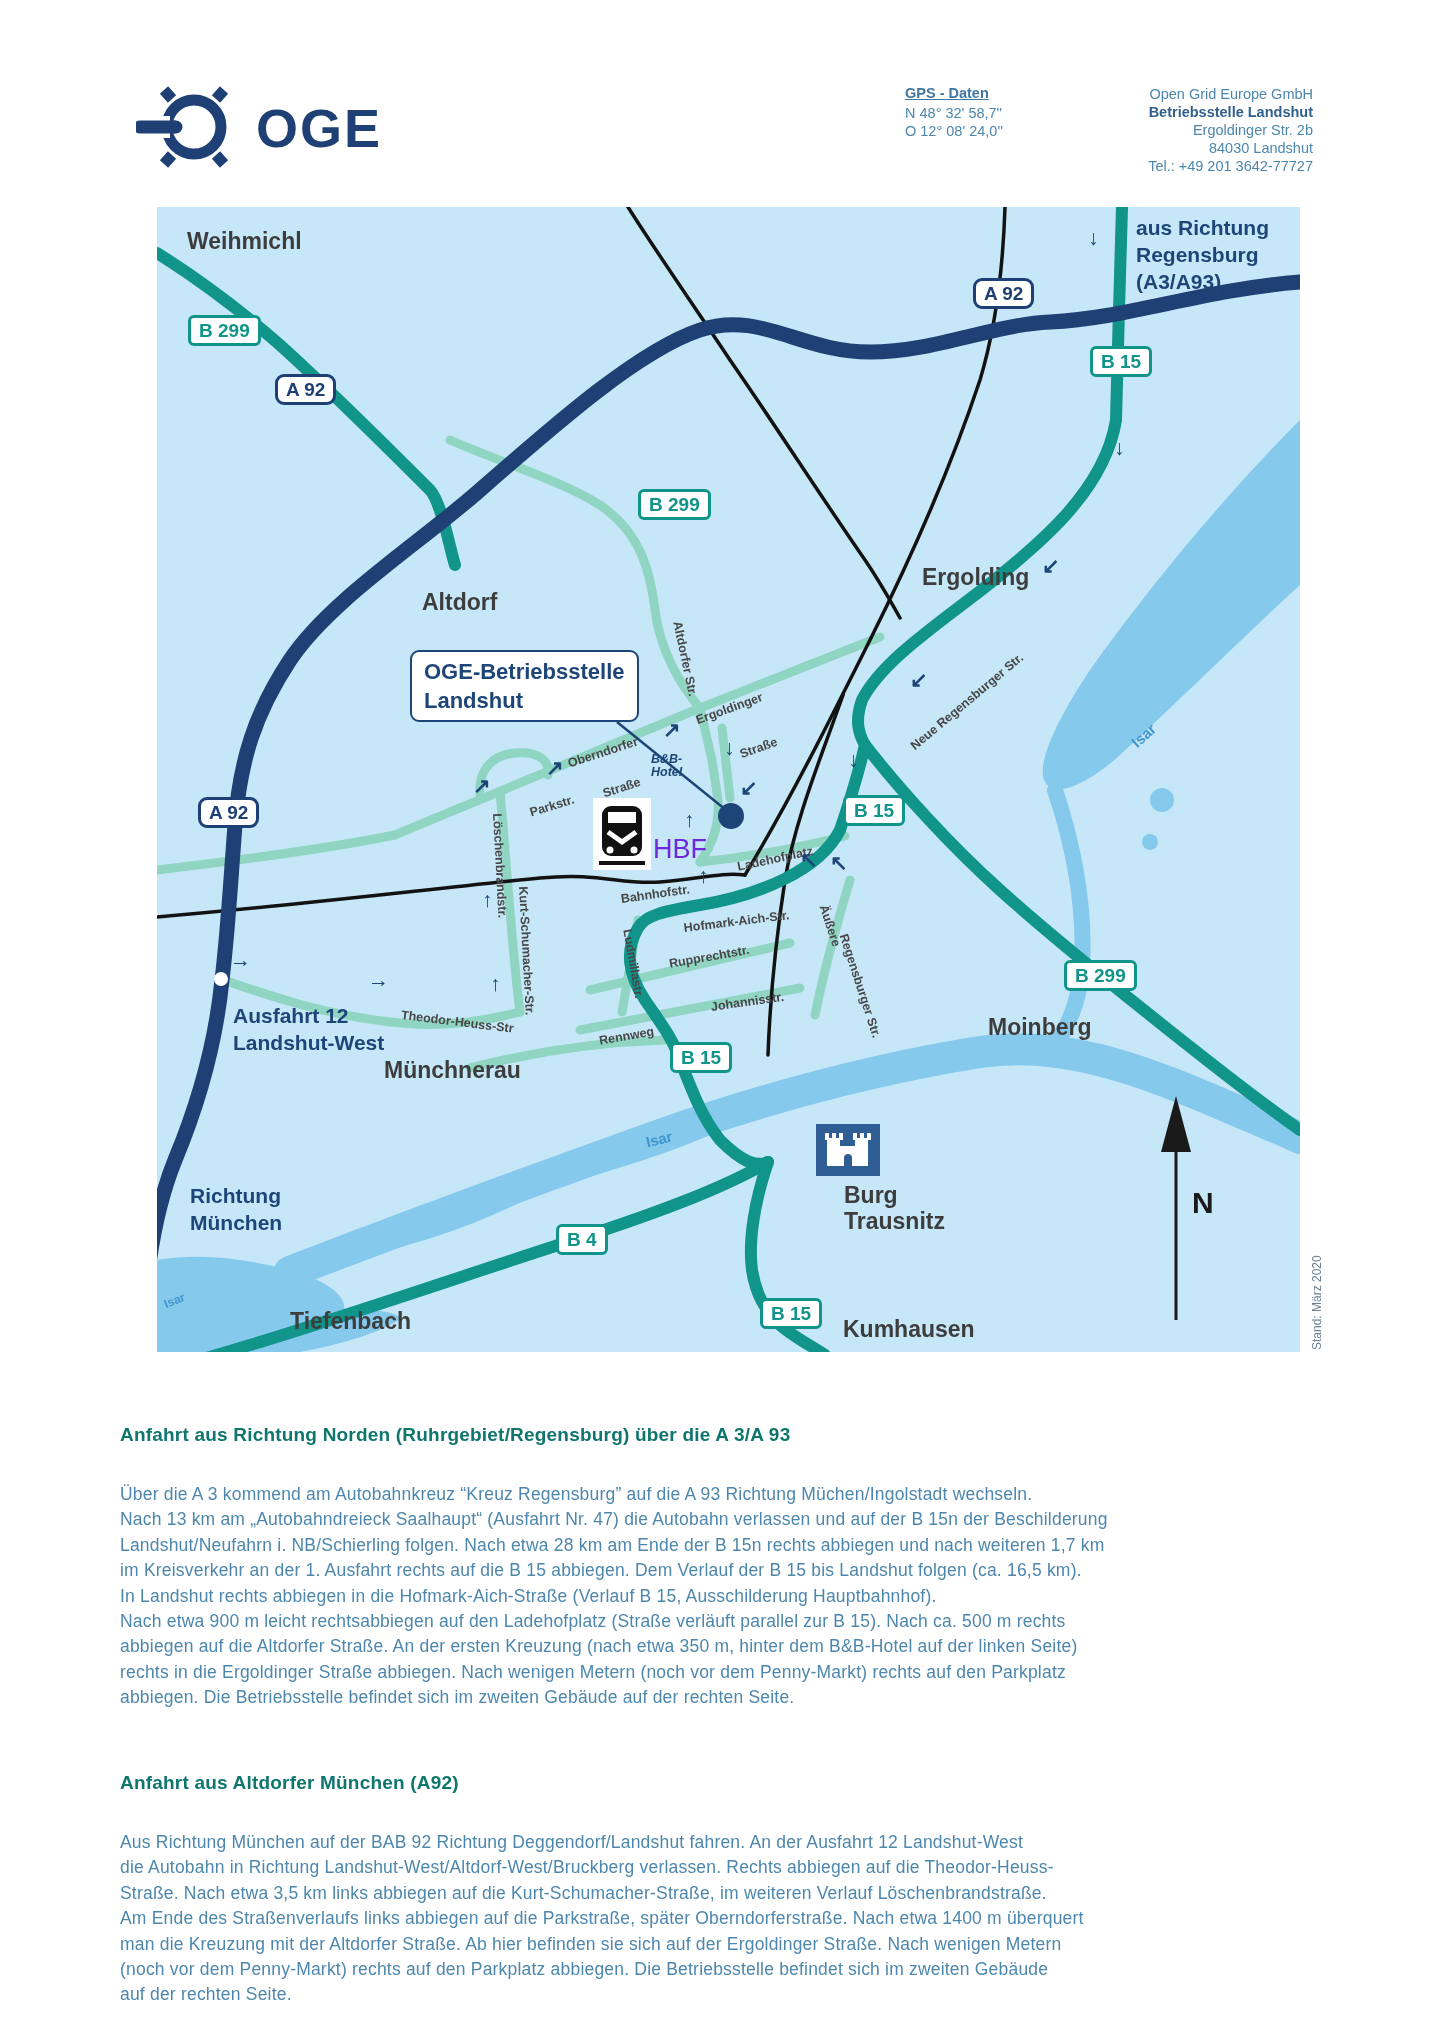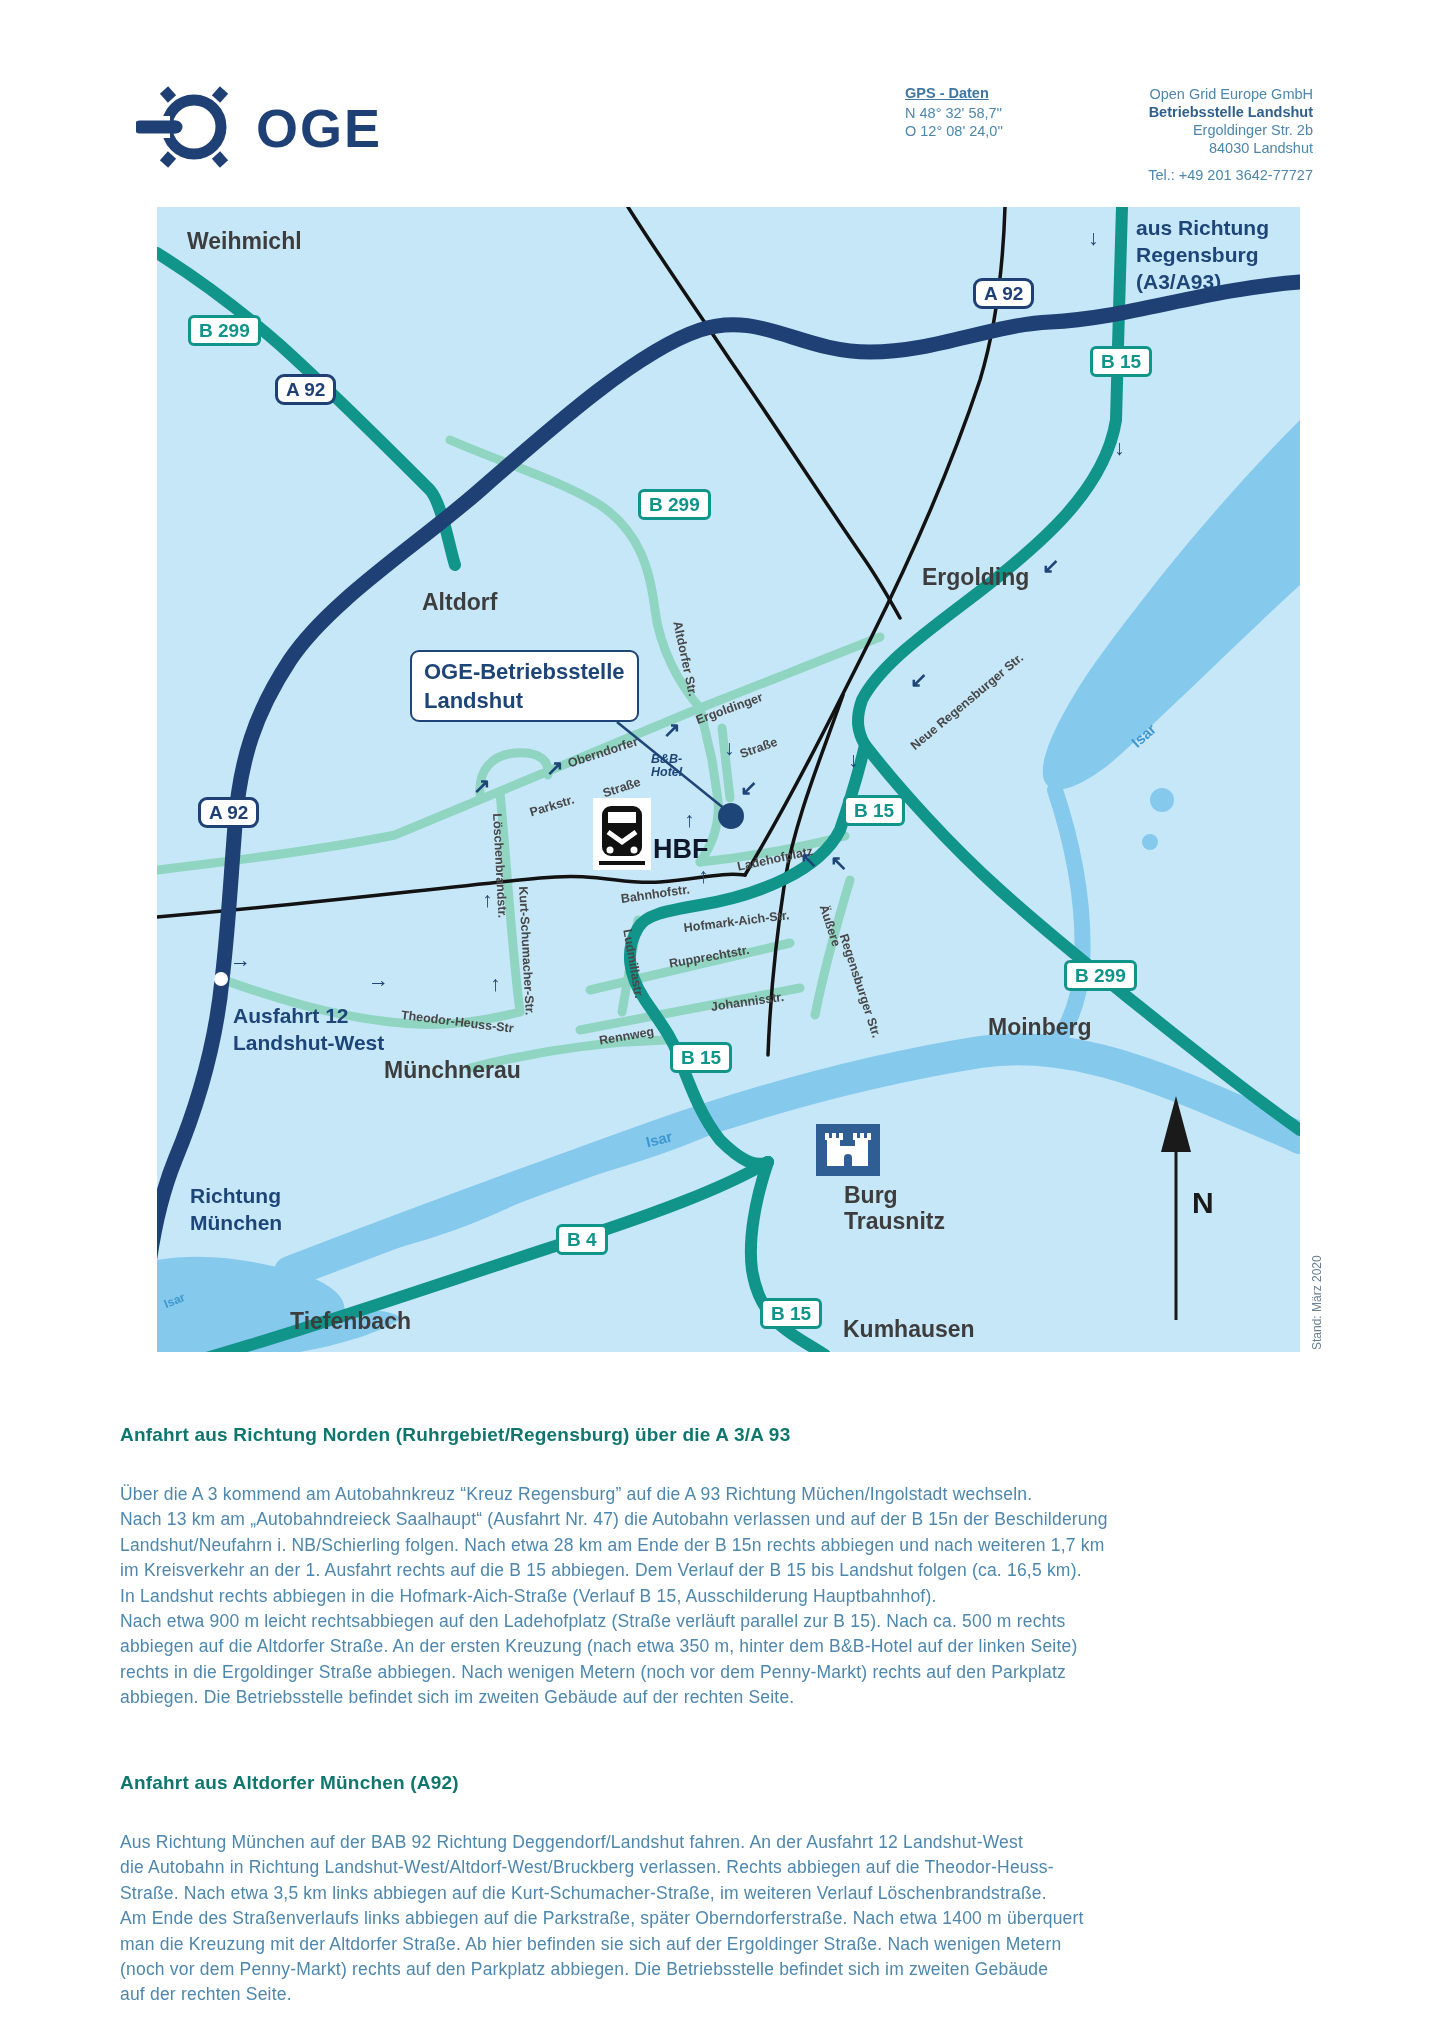--- a/index.html
+++ b/index.html
@@ -15,21 +15,21 @@
   .place{font-size:23px;font-weight:bold;color:#3d3d3d;white-space:pre-line;}
   .navlbl{font-size:21px;font-weight:bold;color:#1d4577;line-height:27px;white-space:pre-line;}
   .street{font-size:12.5px;font-weight:600;color:#474747;white-space:nowrap;transform-origin:0 0;}
   .badge{display:inline-block;background:#fff;border:3px solid #11948a;border-radius:6px;
          font-size:19px;font-weight:bold;color:#11948a;padding:0px 8px;line-height:25px;white-space:nowrap;}
   .badge.autobahn{border-color:#1e4074;color:#1e4074;border-radius:9px;}
   .arrow{font-size:21px;font-weight:bold;color:#1d4577;line-height:20px;}
   .river-lbl{font-size:15px;font-weight:bold;color:#3f97cf;transform-origin:0 0;}
   .callout{background:#fff;border:2.5px solid #1d4577;border-radius:9px;padding:5px 12px;
            font-size:22px;font-weight:bold;color:#1d4577;line-height:29px;white-space:pre-line;}
-  .hbf{font-size:27px;font-weight:bold;color:#0f172a;}
+  .hbf{font-size:27px;font-weight:normal;color:#6d28d9;}
   .bbhotel{font-size:12.5px;font-weight:bold;color:#1d4577;line-height:13px;white-space:pre-line;}
   .north-n{font-size:30px;font-weight:bold;color:#1a1a1a;}
   .stand{font-size:12px;color:#6a8093;transform:rotate(-90deg);transform-origin:0 0;white-space:nowrap;}
   
   .sec-h{font-size:19px;font-weight:bold;color:#0f766e;letter-spacing:0.2px;}
   .sec-b{font-size:17.5px;color:#4d87ad;line-height:25.4px;letter-spacing:0.2px;white-space:pre-line;}
 </style>
 </head>
 <body>
 
@@ -50,21 +50,21 @@
 <div class="abs logo-text" style="left:256px;top:97px;">OGE</div>
 
 <div class="abs hdr-title" style="left:905px;top:85px;">GPS - Daten</div>
 <div class="abs hdr-small" style="left:905px;top:104px;">N 48° 32' 58,7''</div>
 <div class="abs hdr-small" style="left:905px;top:122px;">O 12° 08' 24,0''</div>
 
 <div class="abs hdr-small hdr-right" style="left:1060px;top:85px;width:253px;">Open Grid Europe GmbH</div>
 <div class="abs hdr-small hdr-right hdr-bold" style="left:1060px;top:103px;width:253px;">Betriebsstelle Landshut</div>
 <div class="abs hdr-small hdr-right" style="left:1060px;top:121px;width:253px;">Ergoldinger Str. 2b</div>
 <div class="abs hdr-small hdr-right" style="left:1060px;top:139px;width:253px;">84030 Landshut</div>
-<div class="abs hdr-small hdr-right" style="left:1060px;top:157px;width:253px;margin-top:9px;">Tel.: +49 201 3642-77727</div>
+<div class="abs hdr-small hdr-right" style="left:1060px;top:157px;width:253px;">Tel.: +49 201 3642-77727</div>
 
 <svg class="abs" style="left:157px;top:207px;" width="1143" height="1145" viewBox="157 207 1143 1145">
 
   <rect x="157" y="207" width="1143" height="1145" fill="#c6e7f8"></rect>
 
   <g fill="#85c9ed" stroke="none">
     <path d="M 1300,420 L 1300,585 C 1240,640 1180,700 1120,755 C 1090,782 1053,802 1044,780 C 1037,760 1060,715 1090,670 C 1140,600 1215,505 1300,420 Z"></path>
     <circle cx="1162" cy="800" r="12"></circle>
     <circle cx="1150" cy="842" r="8"></circle>
     <path d="M 157,1352 L 157,1260 C 205,1252 252,1260 292,1271 C 332,1282 352,1300 342,1318 C 357,1310 382,1306 402,1318 C 382,1332 340,1345 300,1352 Z"></path>

